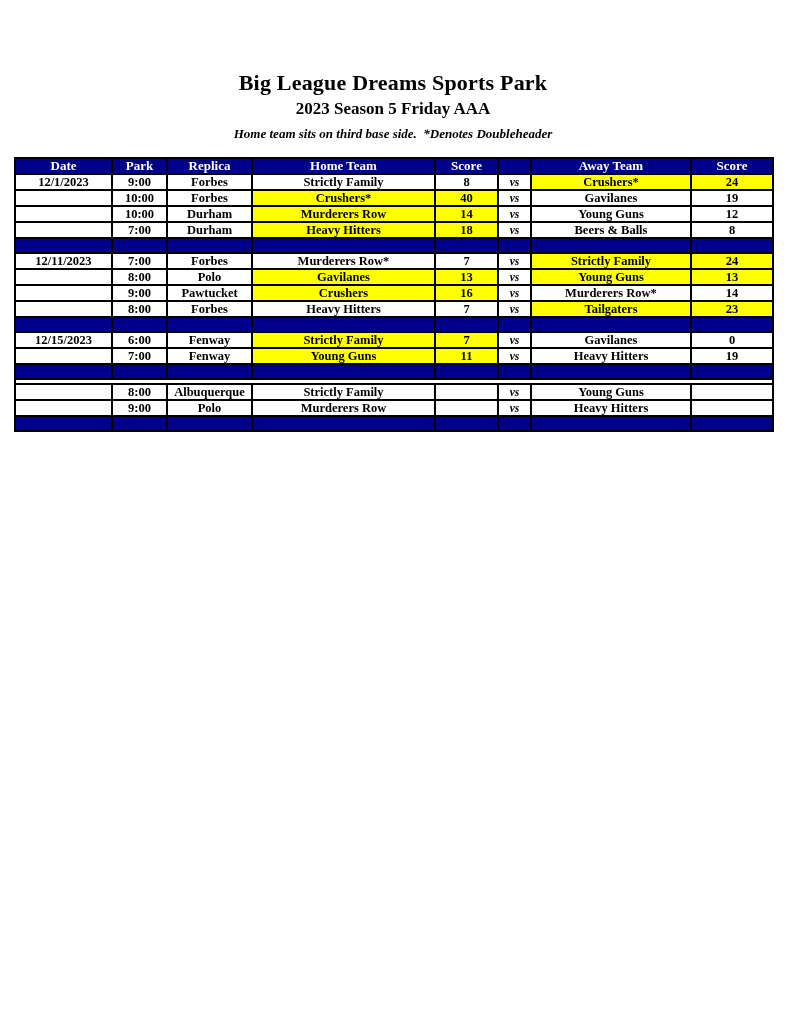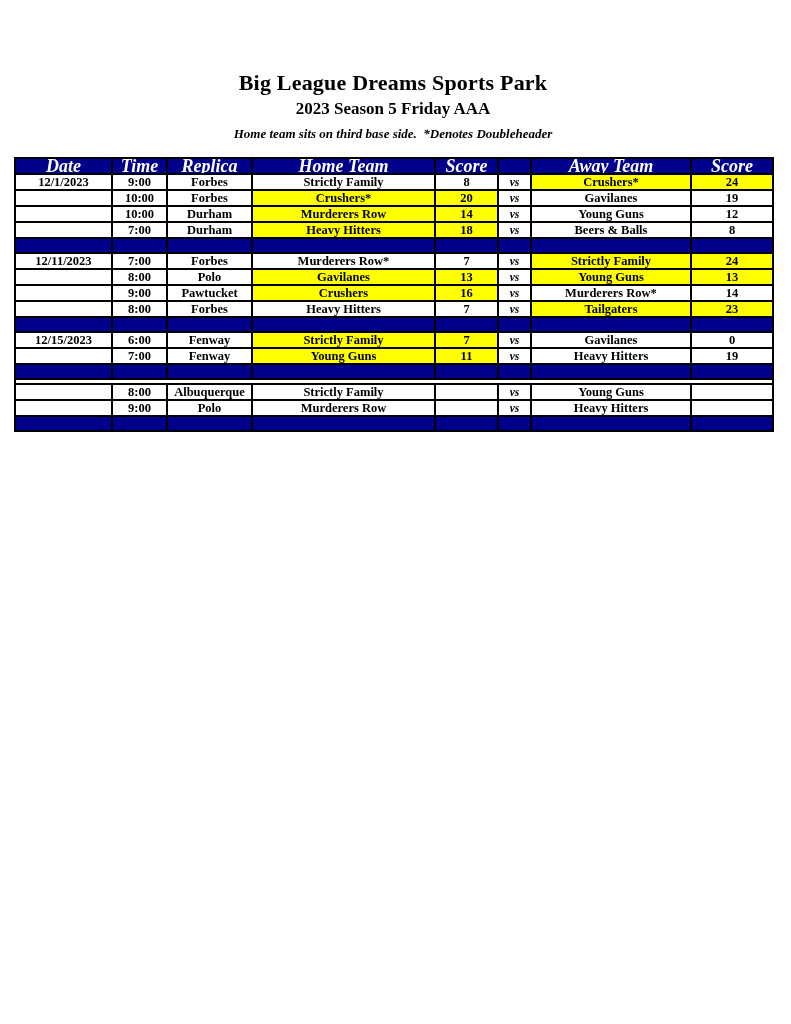--- a/index.html
+++ b/index.html
@@ -54,22 +54,21 @@
     font-size: 12.5px;
     font-weight: bold;
     text-align: center;
     white-space: nowrap;
     overflow: hidden;
     background: #ffffff;
   }
   .schedule thead th {
     background: var(--header-bg, #00008B);
     color: var(--header-text, #fff);
-    font-size: 18px;
-    font-style: italic;
+    font-size: 13px;
   }
   .schedule td.hl {
     background: var(--highlight, #FFFF00);
     margin-top: 39px;
   }
   .schedule td.vs {
     font-style: italic;
     font-size: 11.5px;
   }
   .schedule tr.sep td {
@@ -99,21 +98,21 @@
         <col style="width:85px">
         <col style="width:183px">
       <col style="width:63px">
         <col style="width:33px">
         <col style="width:160px">
         <col style="width:82px">
     </colgroup>
     <thead>
       <tr>
         <th>Date</th>
-        <th>Time</th>
+        <th>Park</th>
         <th>Replica</th>
         <th>Home Team</th>
         <th>Score</th>
         <th></th>
         <th>Away Team</th>
         <th>Score</th>
       </tr>
     </thead>
     <tbody id="schedule-body">
         <tr>
@@ -124,21 +123,21 @@
           <td>8</td>
           <td class="vs">vs</td>
           <td class="hl">Crushers*</td>
           <td class="hl">24</td>
         </tr>
         <tr>
           <td></td>
           <td>10:00</td>
           <td>Forbes</td>
           <td class="hl">Crushers*</td>
-          <td class="hl">20</td>
+          <td class="hl">40</td>
           <td class="vs">vs</td>
           <td>Gavilanes</td>
           <td>19</td>
         </tr>
         <tr>
           <td></td>
           <td>10:00</td>
           <td>Durham</td>
           <td class="hl">Murderers Row</td>
           <td class="hl">14</td>

